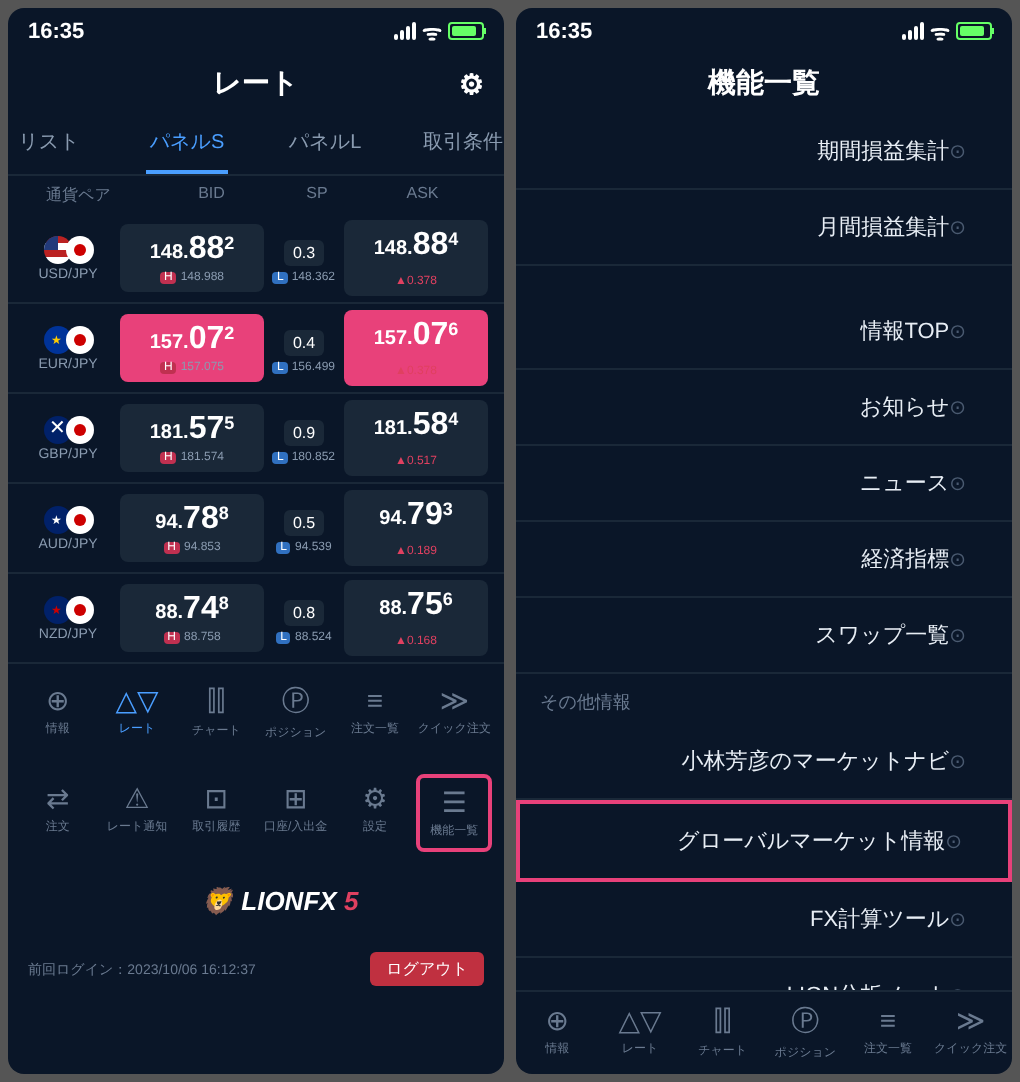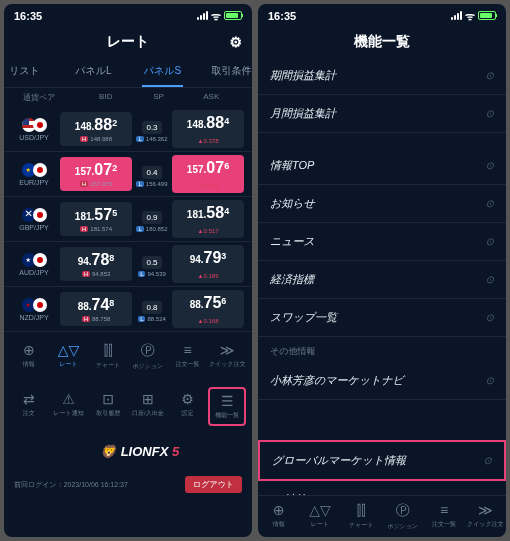--- a/index.html
+++ b/index.html
@@ -60,22 +60,22 @@
 .grid-item.active .grid-icon { color: #4a9eff; }
 .grid-label { font-size: 6px; color: #6a7a90; }
 .grid-item.active .grid-label { color: #4a9eff; }
 .logo-area { text-align: center; padding: 10px 0; margin-left: 24px; }
 .logo { font-size: 13px; font-weight: 700; color: #fff; font-style: italic; }
 .logo .five { color: #e04060; }
 .login-row { display: flex; justify-content: space-between; align-items: center; padding: 6px 10px 10px; }
 .login-text { font-size: 7px; color: #6a7a90; }
 .logout-btn { background: #c03040; color: #fff; font-size: 8px; padding: 3px 8px; border-radius: 3px; border: none; }
 .list { flex: 1; overflow-y: auto; }
-.list-item { display: flex; justify-content: space-between; align-items: center; padding: 11px 12px; border-bottom: 1px solid #1a2838; font-size: 11px; color: #e8eef5; font-style: italic; }
-.list-item.hl { border: 2px solid #e8417a; margin-top: 40px; }
+.list-item { display: flex; justify-content: flex-end; align-items: center; padding: 11px 23px; border-bottom: 1px solid #1a2838; font-size: 11px; color: #e8eef5; }
+.list-item.hl { border: 2px solid #e8417a; }
 .list-chev { color: #4a5a70; font-size: 10px; }
 .section-label { padding: 8px 12px 4px; font-size: 9px; color: #6a7a90; }
 .bottom-nav { display: grid; grid-template-columns: repeat(6, 1fr); padding: 6px 0; border-top: 1px solid #1a2838; }
 .nav-item { display: flex; flex-direction: column; align-items: center; gap: 2px; }
 .nav-icon { font-size: 14px; color: #6a7a90; }
 .nav-label { font-size: 6px; color: #6a7a90; }
 </style>
 </head>
 <body>
 
@@ -92,22 +92,22 @@
       <span>ᯤ</span>
       <div class="batt"></div>
     </div>
   </div>
   <div class="header">
     <span>レート</span>
     <span class="gear">⚙</span>
   </div>
   <div class="tabs">
     <div class="tab">リスト</div>
+    <div class="tab active">パネルS</div>
     <div class="tab">パネルL</div>
-    <div class="tab active">パネルS</div>
     <div class="tab">取引条件</div>
   </div>
   <div class="cols">
     <div class="col-pair">通貨ペア</div>
     <div class="col-bid">BID</div>
     <div class="col-sp">SP</div>
     <div class="col-ask">ASK</div>
   </div>
   <div id="rates-container">
       <div class="rate-row">

